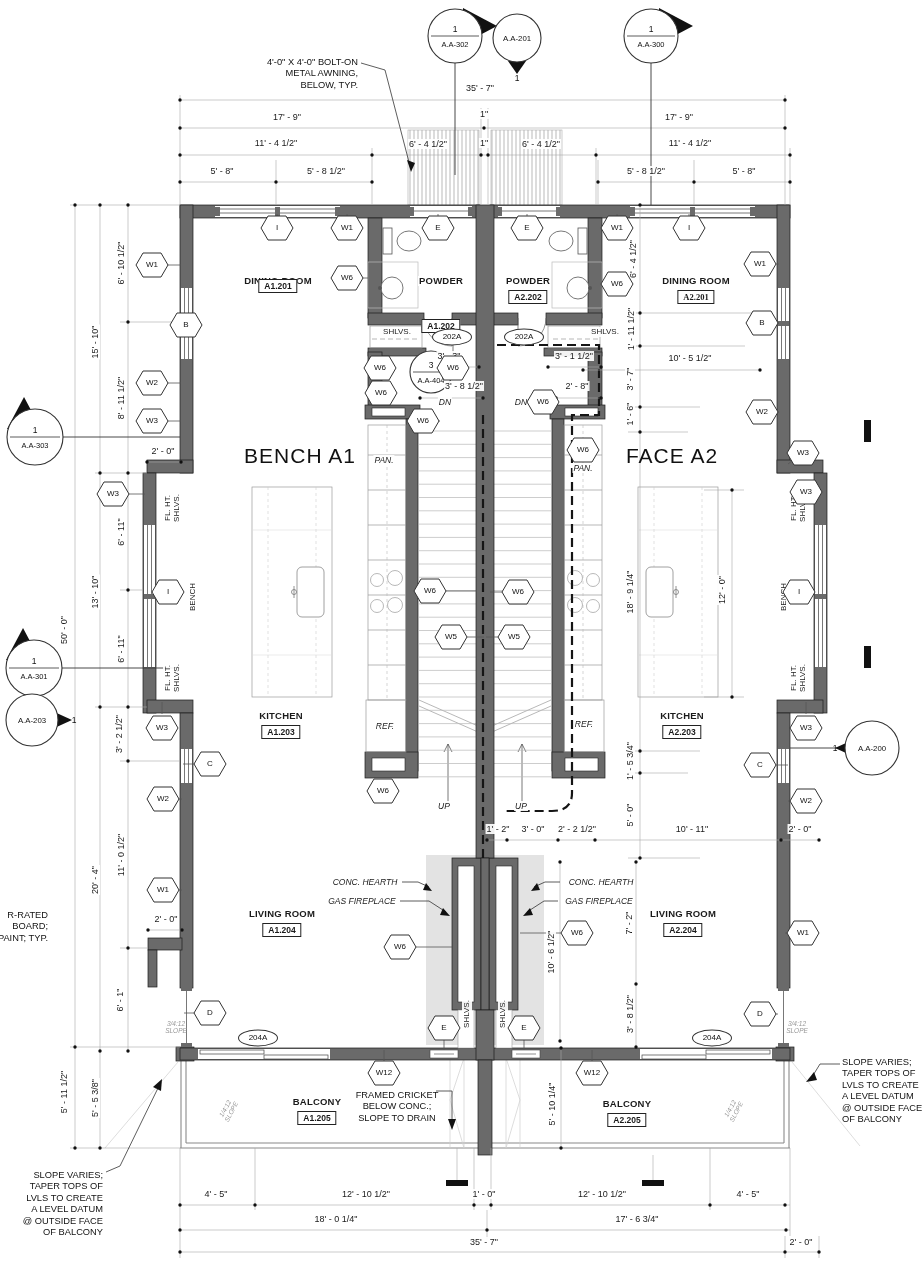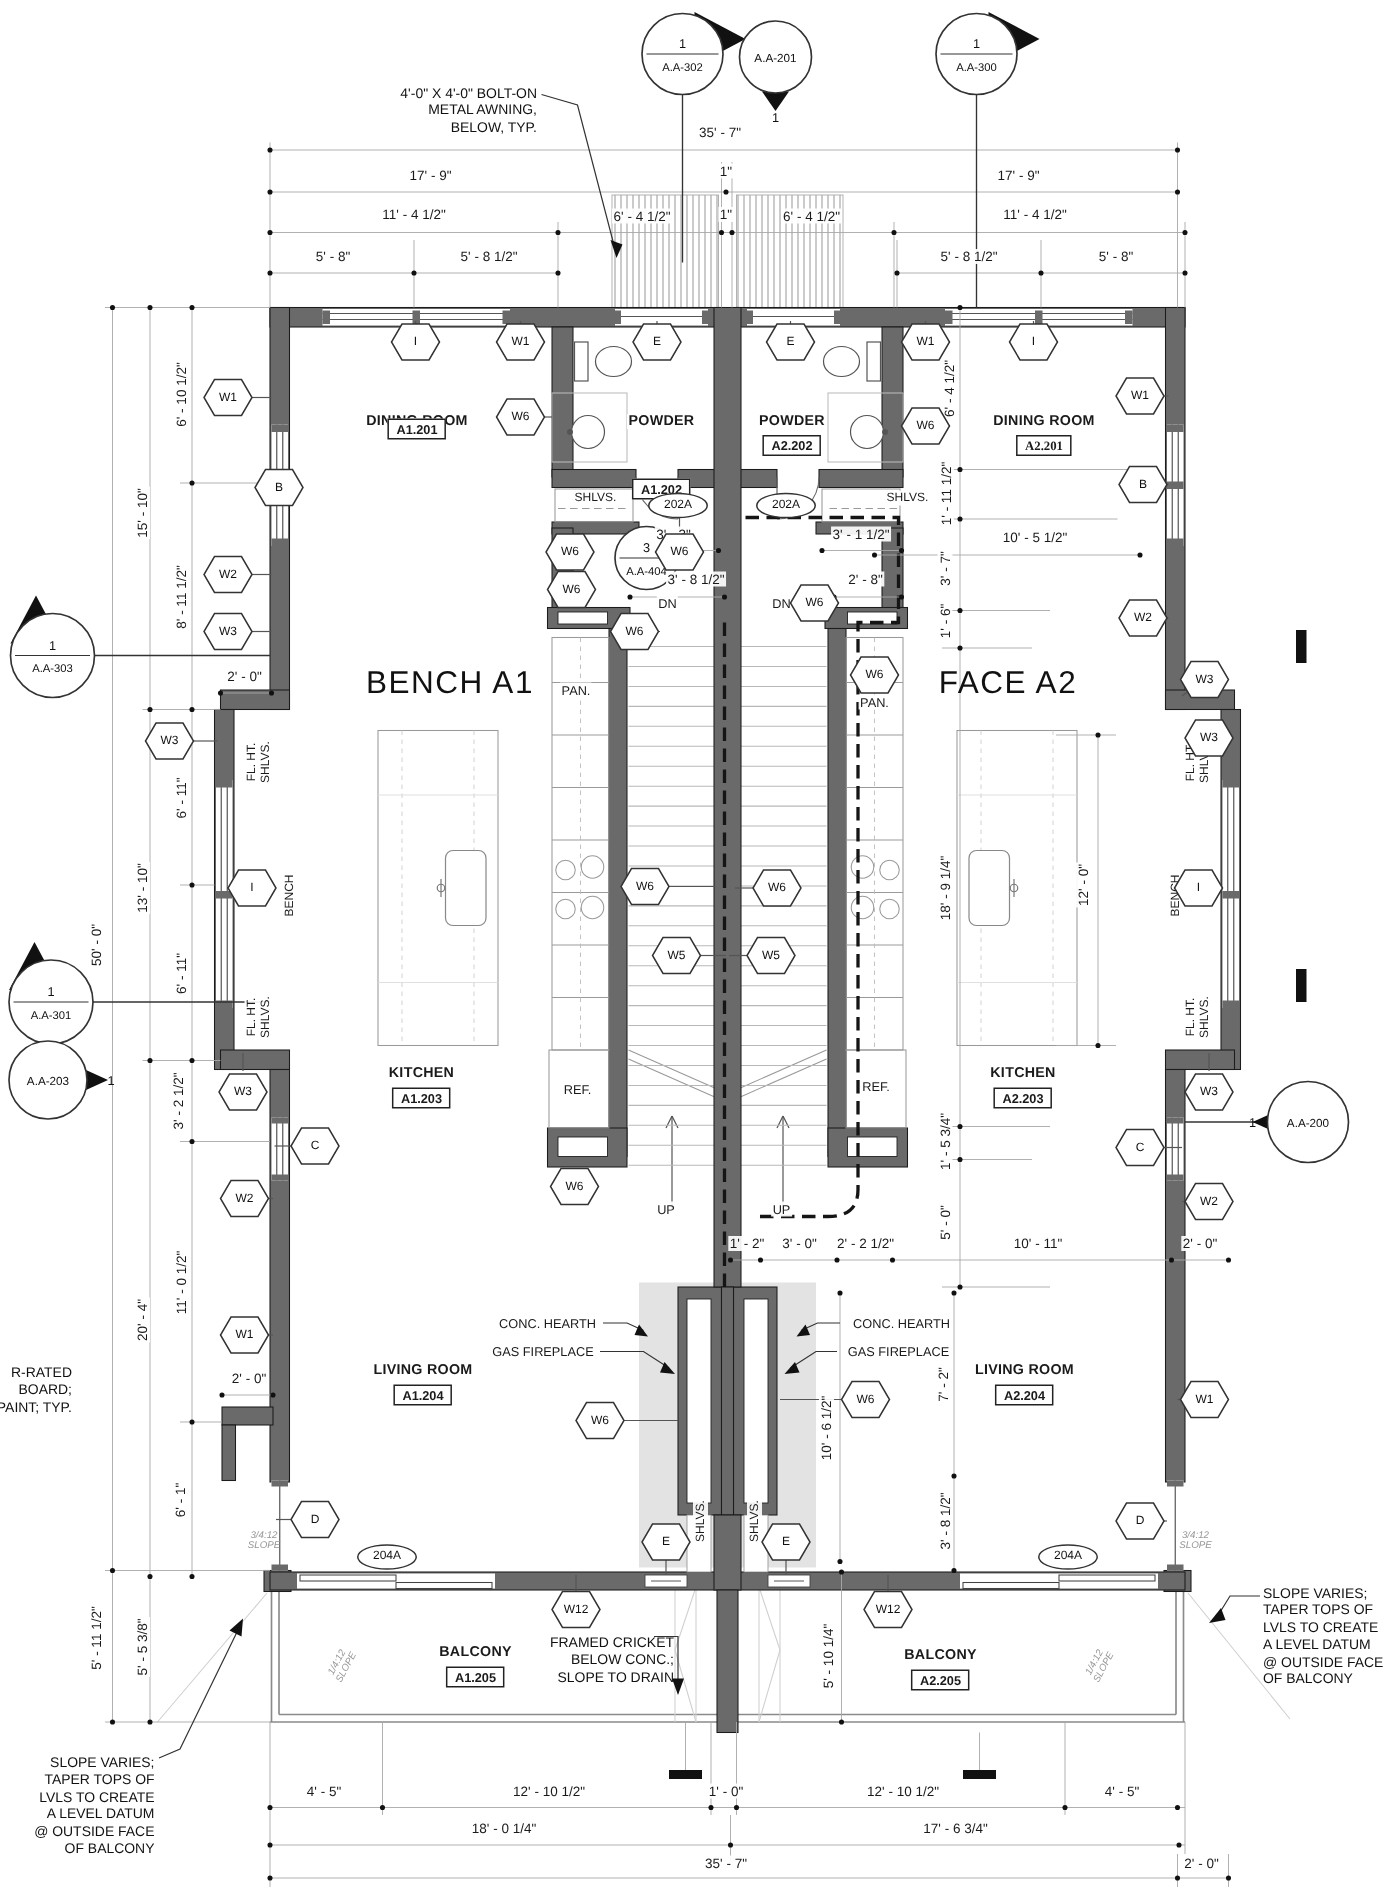--- a/index.html
+++ b/index.html
@@ -4,21 +4,21 @@
 <style>
   html,body{margin:0;padding:0;background:#fff;}
   #stage{position:relative;width:924px;height:1264px;background:#fff;overflow:hidden;
          font-family:"Liberation Sans",sans-serif;color:#111;}
   #plan{position:absolute;left:0;top:0;}
   #labels{position:absolute;left:0;top:0;width:924px;height:1264px;pointer-events:none;}
   .lbl{position:absolute;white-space:nowrap;transform:translate(-50%,-50%);
        font-size:9px;color:#1a1a1a;background:rgba(255,255,255,.92);padding:0 1px;line-height:10px;}
   .r90{transform:translate(-50%,-50%) rotate(-90deg);}
   .r62{transform:translate(-50%,-50%) rotate(-62deg);}
-  .sm{font-size:8.5px;}
+  .sm{font-size:8.5px;font-style:italic;}
   .xs{font-size:8px;}
   .pre{white-space:pre;text-align:center;line-height:9px;}
   .slope{font-size:6.5px;color:#979797;font-style:italic;background:none;line-height:7px;}
   .room-name{font-weight:bold;font-size:9.5px;letter-spacing:.2px;background:#fff;}
   .room-box{font-weight:bold;font-size:8.5px;border:1px solid #222;padding:1px 5px;background:#fff;}
   .unit{font-size:21px;letter-spacing:1px;color:#111;background:none;}
   .note{position:absolute;font-size:9.3px;line-height:11.4px;color:#111;white-space:pre;}
   .hex{position:absolute;width:34px;height:26px;transform:translate(-50%,-50%);}
   .hex svg{position:absolute;left:0;top:0;}
   .hex span{position:absolute;width:34px;text-align:center;top:0;line-height:25px;font-size:8px;color:#111;}
@@ -595,21 +595,21 @@
 SLOPE</div>
       <div class="lbl slope pre" style="left: 797px; top: 1027px;">3/4:12
 SLOPE</div>
       <div class="lbl slope pre r62" style="left: 228px; top: 1110px;">1/4:12
 SLOPE</div>
       <div class="lbl slope pre r62" style="left: 733px; top: 1110px;">1/4:12
 SLOPE</div>
       <div class="note" style="left: 358px; top: 57px; text-align: right; transform: translate(-100%, 0px);">4'-0" X 4'-0" BOLT-ON
 METAL AWNING,
 BELOW, TYP.</div>
-      <div class="note" style="left: 408px; top: 1090px; text-align: right; transform: translate(-50%, 0px);">FRAMED CRICKET
+      <div class="note" style="left: 397px; top: 1090px; text-align: center; transform: translate(-50%, 0px);">FRAMED CRICKET
 BELOW CONC.;
 SLOPE TO DRAIN</div>
       <div class="note" style="left: 103px; top: 1170px; text-align: right; transform: translate(-100%, 0px);">SLOPE VARIES;
 TAPER TOPS OF
 LVLS TO CREATE
 A LEVEL DATUM
 @ OUTSIDE FACE
 OF BALCONY</div>
       <div class="note" style="left: 842px; top: 1057px; text-align: left; transform: none;">SLOPE VARIES;
 TAPER TOPS OF

